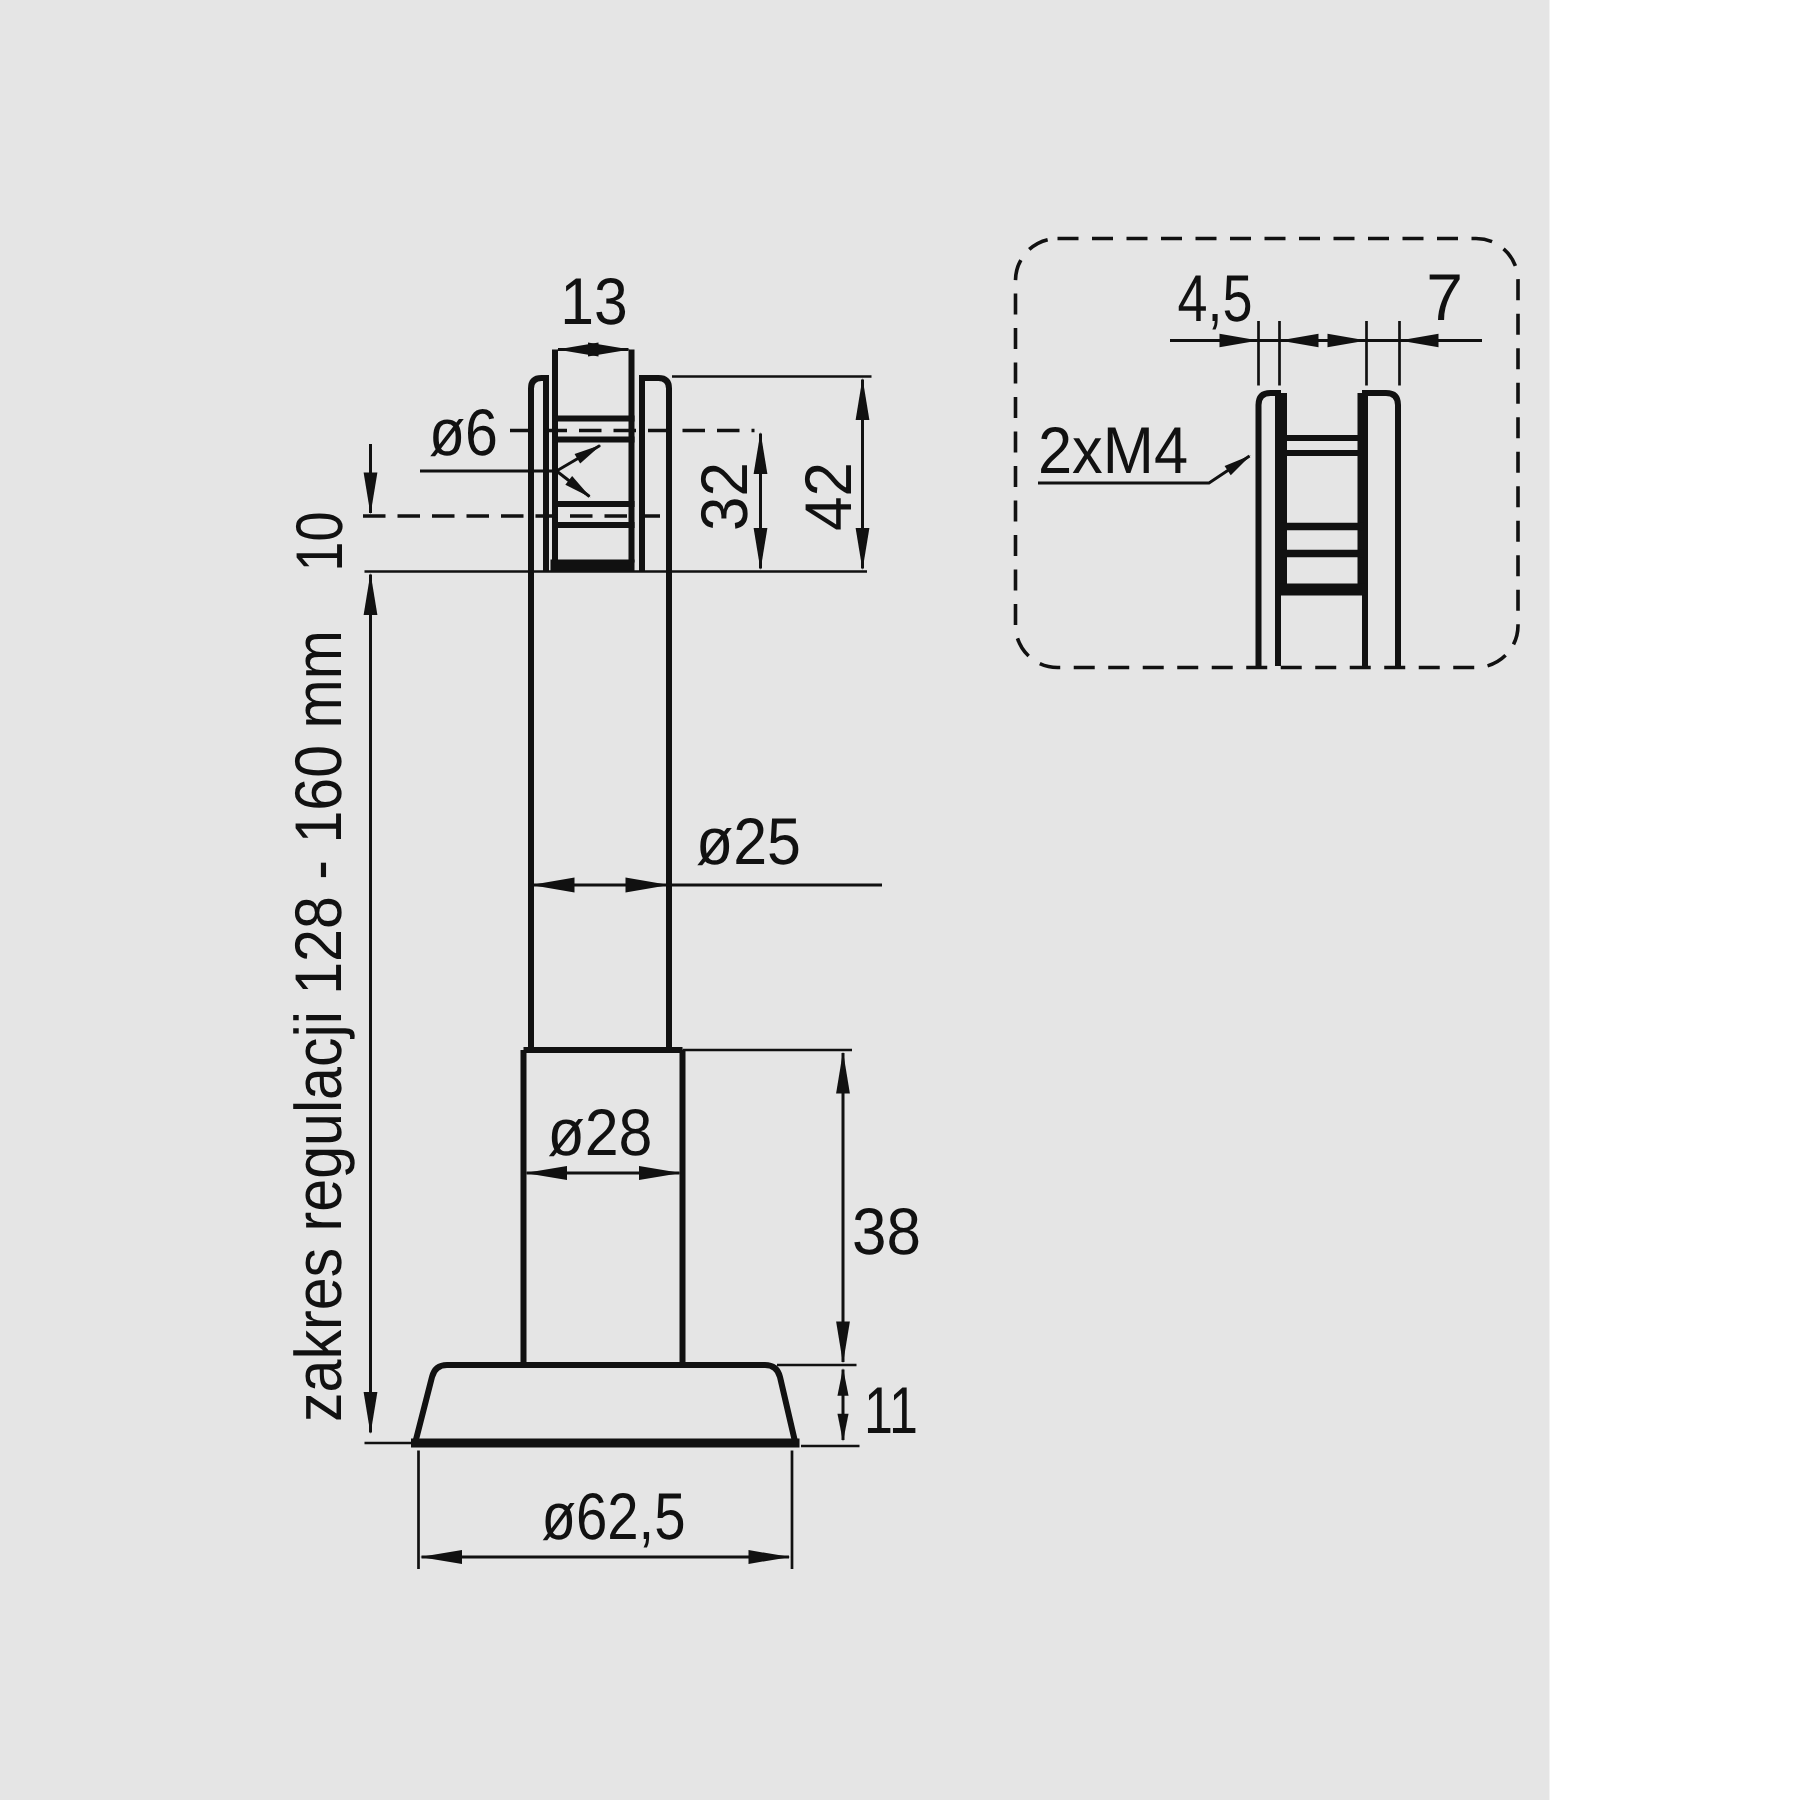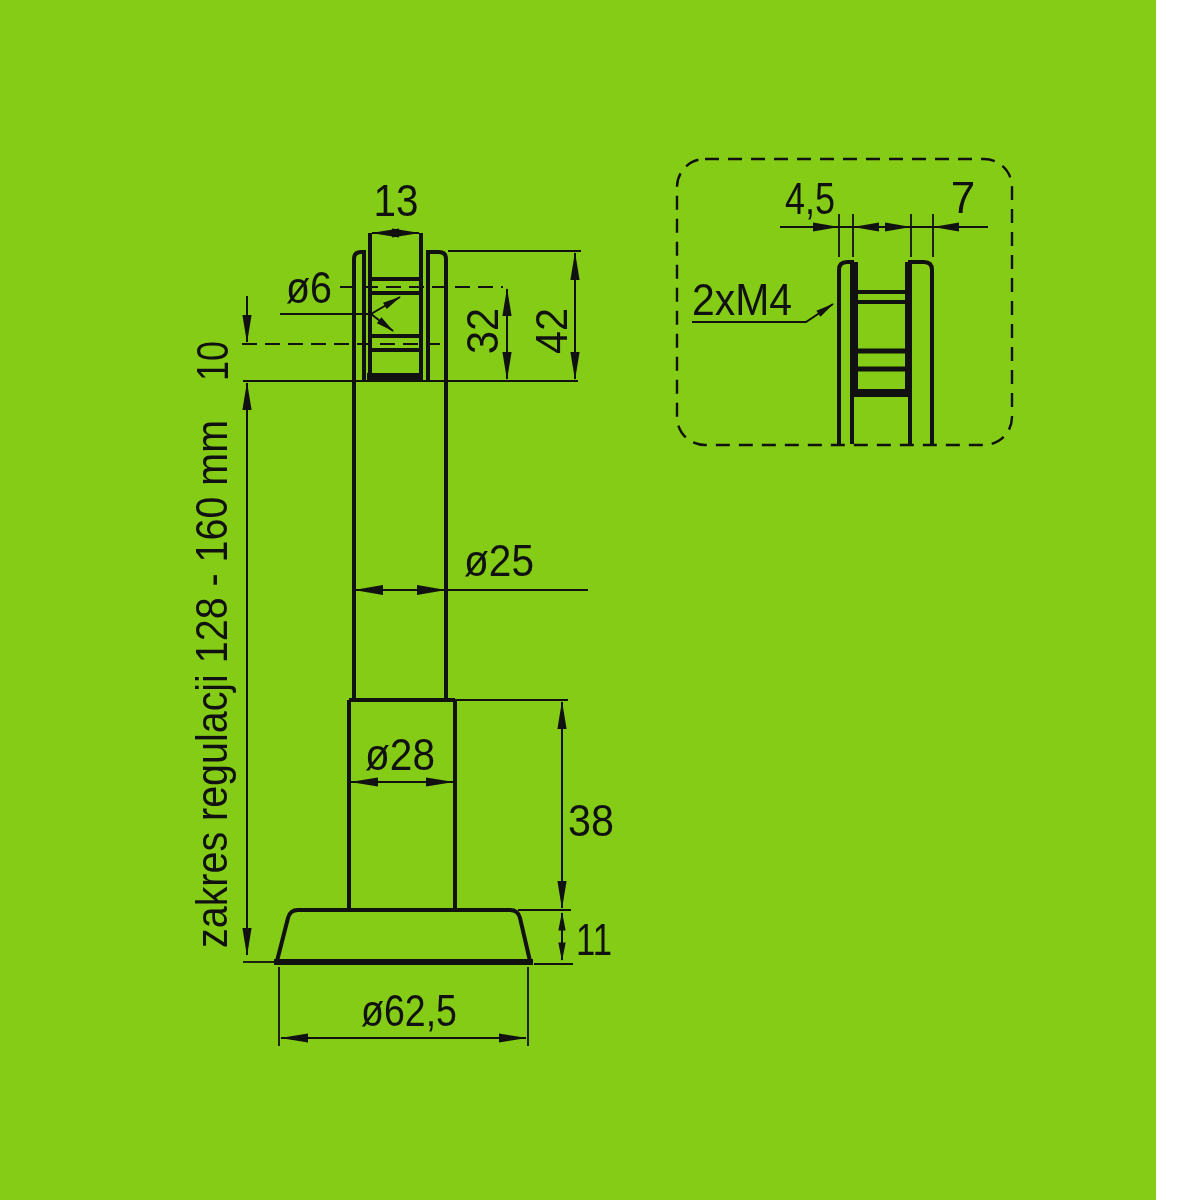--- a/index.html
+++ b/index.html
@@ -1,18 +1,18 @@
 <!DOCTYPE html>
 <html><head>
 <meta charset="utf-8">
 <style>
   html, body { margin: 0; padding: 0; background: #ffffff; }
   .stage {
-    width: 1156px; height: 1200px; position: relative;
-    background: #84cc16; overflow: hidden;
+    width: 1033px; height: 1200px; position: relative;
+    background: #e5e5e5; overflow: hidden;
     font-family: "Liberation Sans", sans-serif;
   }
   svg { display: block; }
   .thick  { stroke: #111; stroke-width: 4;   fill: none; }
   .xthick { stroke: #111; stroke-width: 6;   fill: none; }
   .thin   { stroke: #111; stroke-width: 1.8; fill: none; }
   .dim    { stroke: #111; stroke-width: 2;   fill: none; }
   .dash   { stroke: #111; stroke-width: 2.2; fill: none; stroke-dasharray: 15 8; }
   .frame  { stroke: #111; stroke-width: 2.4; fill: none; stroke-dasharray: 14 9; }
   .lbl    { fill: #111; font-family: "Liberation Sans", sans-serif;

